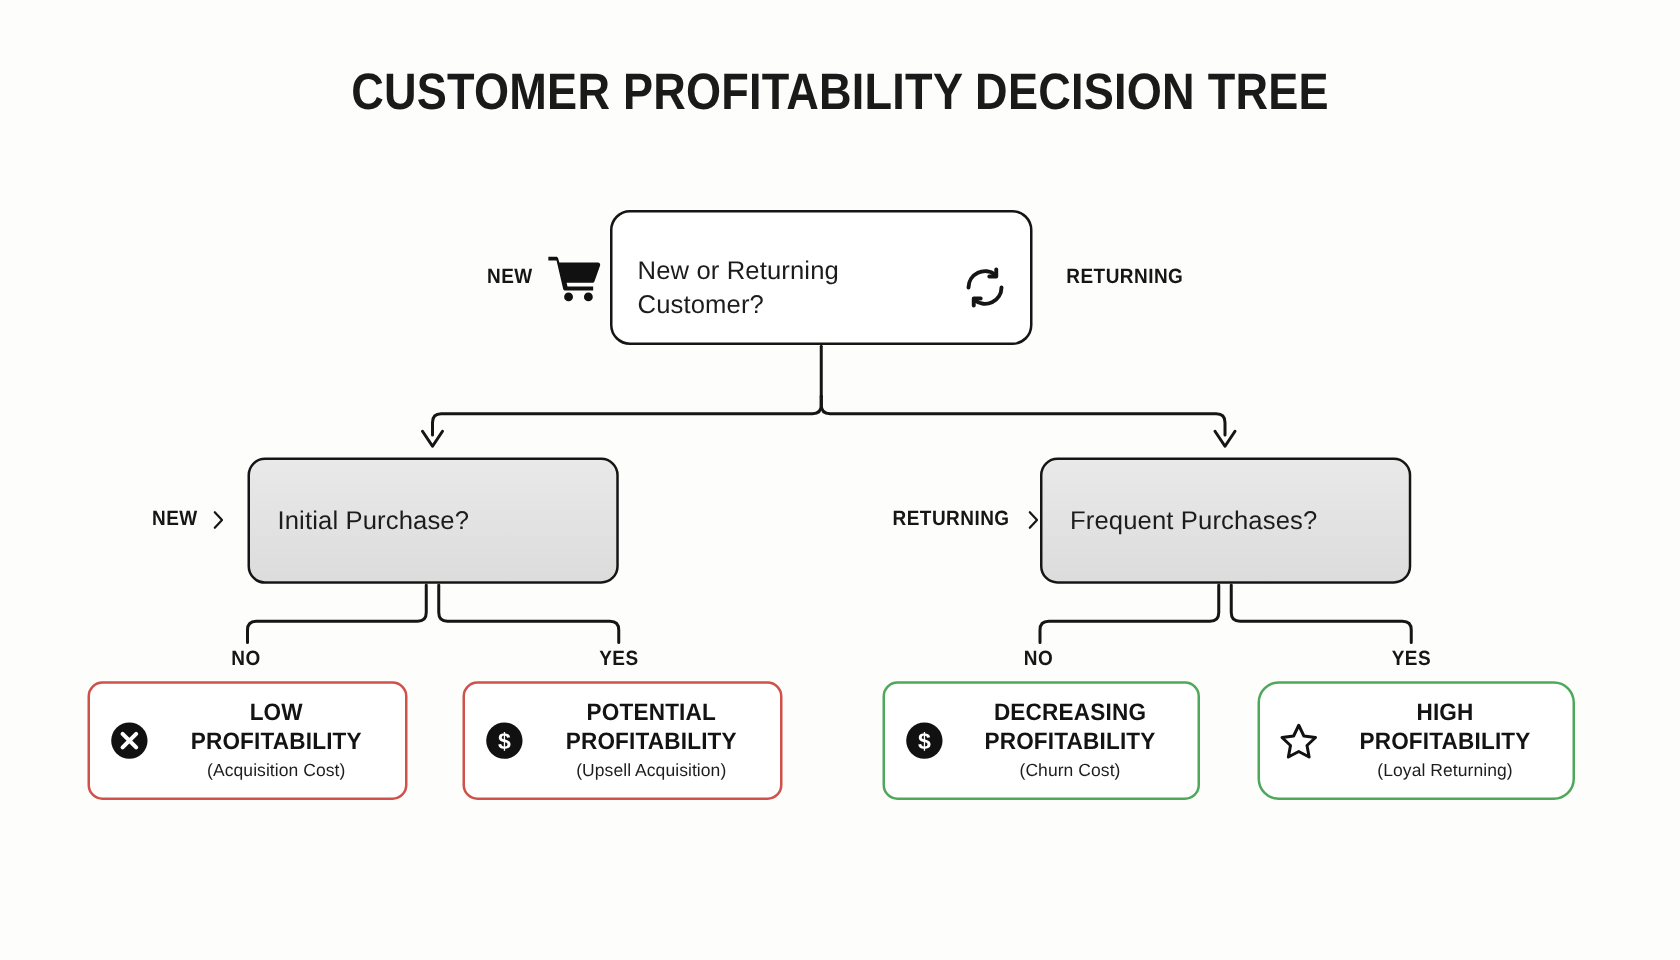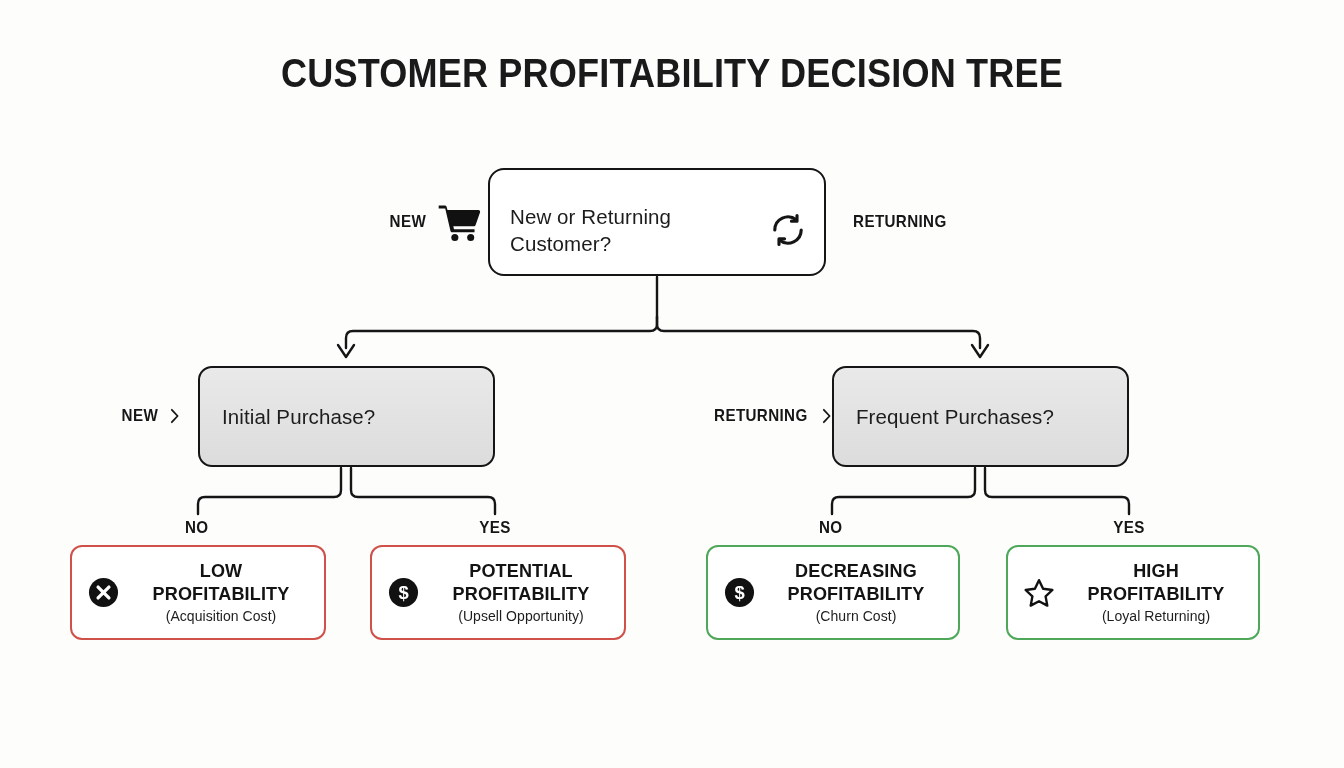--- a/index.html
+++ b/index.html
@@ -100,21 +100,21 @@
     background: #ffffff;
     border: 2.4px solid #cf5149;
     padding: 0 12px 0 14px;
     gap: 10px;
   }
   .leaf-node.green { border-color: #4fa85a; }
 
   .leaf-1 { left: 70px;   width: 256px; }
   .leaf-2 { left: 370px;  width: 256px; }
   .leaf-3 { left: 706px;  width: 254px; }
-  .leaf-4 { left: 1006px; width: 254px; }
+  .leaf-4 { left: 1006px; width: 254px; border-radius: 17px; }
 
   .leaf-icon {
     flex: 0 0 auto;
     width: 34px;
     height: 34px;
     display: flex;
     align-items: center;
     justify-content: center;
   }
   .leaf-body {
@@ -275,21 +275,21 @@
   <div class="node leaf-node leaf-2">
     <div class="leaf-icon">
       <svg viewBox="0 0 32 32" width="31" height="31">
         <circle cx="16" cy="16" r="15" fill="#111111"></circle>
         <text x="16" y="23.2" text-anchor="middle" font-family="Liberation Sans, sans-serif" font-size="19" font-weight="bold" fill="#ffffff">$</text>
       </svg>
     </div>
     <div class="leaf-body">
       <div class="leaf-title">POTENTIAL</div>
       <div class="leaf-title">PROFITABILITY</div>
-      <div class="leaf-sub">(Upsell Opportunity)</div>
+      <div class="leaf-sub">(Upsell Acquisition)</div>
     </div>
   </div>
 
   <div class="node leaf-node green leaf-3">
     <div class="leaf-icon">
       <svg viewBox="0 0 32 32" width="31" height="31">
         <circle cx="16" cy="16" r="15" fill="#111111"></circle>
         <text x="16" y="23.2" text-anchor="middle" font-family="Liberation Sans, sans-serif" font-size="19" font-weight="bold" fill="#ffffff">$</text>
       </svg>
     </div>

